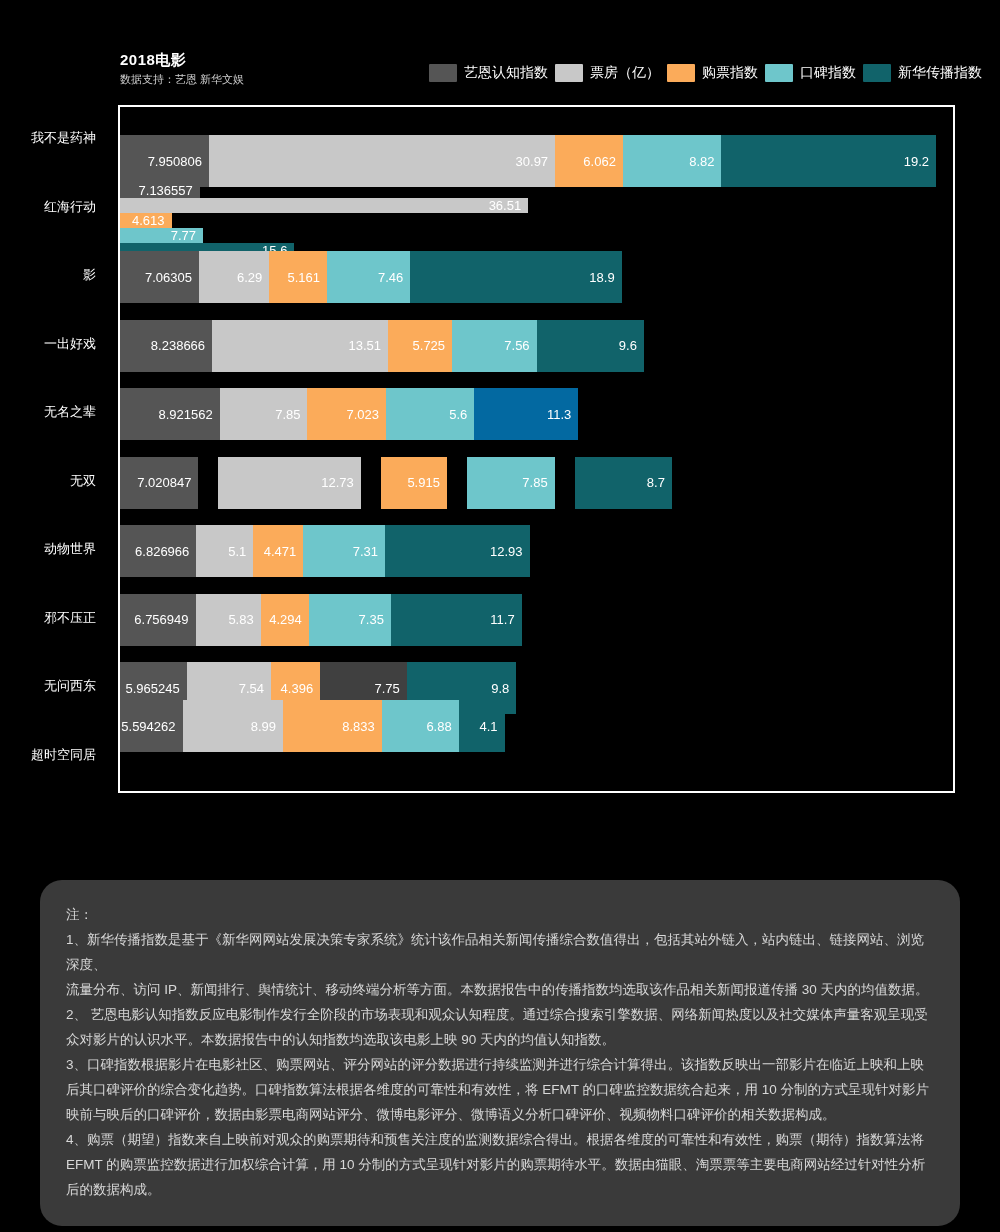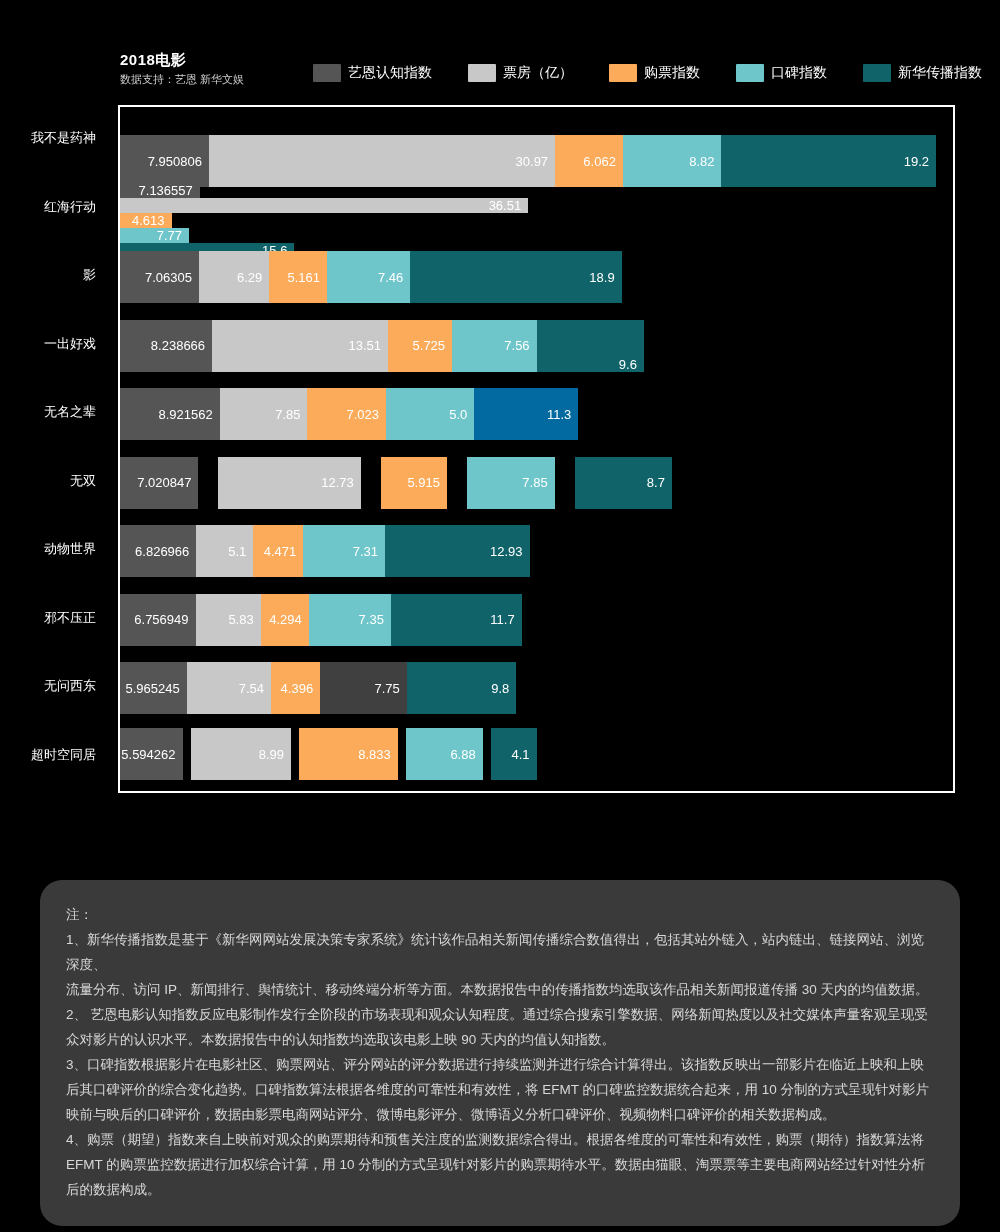--- a/index.html
+++ b/index.html
@@ -6,21 +6,21 @@
   body{
     width:1000px;height:1232px;background:#000;
     font-family:"Liberation Sans","DejaVu Sans",sans-serif;
     overflow:hidden;position:relative;
   }
   
   #header{position:absolute;left:0;top:0;width:1000px;height:105px;}
   #title-block{position:absolute;left:120px;top:50px;}
   #chart-title{color:#ffffff;font-size:15px;font-weight:bold;letter-spacing:.5px;line-height:19px;}
   #chart-subtitle{color:#cfcfcf;font-size:11px;line-height:16px;margin-top:2px;}
-  #legend{position:absolute;right:18px;top:64px;display:flex;align-items:center;gap:36px;}
+  #legend{position:absolute;right:18px;top:64px;display:flex;align-items:center;gap:7px;}
   .legend-item{display:flex;align-items:center;gap:7px;}
   .legend-swatch{width:28px;height:18px;display:block;border-radius:1px;}
   .legend-label{color:#ffffff;font-size:14px;white-space:nowrap;}
   
   #chart-frame{
     position:absolute;left:118px;top:105px;width:837px;height:688px;
     border:2px solid #ffffff;background:#000;box-sizing:border-box;
   }
   #plot{position:absolute;left:0;top:0;width:100%;height:100%;}
   .bar-row{position:absolute;left:0;height:52px;display:flex;}
@@ -105,21 +105,21 @@
       <div class="bar-row" style="top: 75.5px; flex-direction: column;">
         <div class="seg" style="width: 79.7867px; background: rgb(85, 85, 85);">
           <span class="seg-label">7.136557</span>
         </div>
         <div class="seg" style="width: 408.182px; background: rgb(200, 200, 200);">
           <span class="seg-label">36.51</span>
         </div>
         <div class="seg" style="width: 51.5733px; background: rgb(251, 171, 90);">
           <span class="seg-label">4.613</span>
         </div>
-        <div class="seg" style="width: 69px; background: rgb(110, 198, 203);">
+        <div class="seg" style="width: 83px; background: rgb(110, 198, 203);">
           <span class="seg-label">7.77</span>
         </div>
         <div class="seg" style="width: 174.408px; background: rgb(17, 99, 106);">
           <span class="seg-label">15.6</span>
         </div>
       </div>
       <div class="bar-row" style="top: 144px;">
         <div class="seg" style="width: 78.9649px; background: rgb(85, 85, 85);">
           <span class="seg-label">7.06305</span>
         </div>
@@ -142,36 +142,36 @@
         </div>
         <div class="seg" style="width: 176px; background: rgb(200, 200, 200);">
           <span class="seg-label">13.51</span>
         </div>
         <div class="seg" style="width: 64.0055px; background: rgb(251, 171, 90);">
           <span class="seg-label">5.725</span>
         </div>
         <div class="seg" style="width: 84.5208px; background: rgb(110, 198, 203);">
           <span class="seg-label">7.56</span>
         </div>
-        <div class="seg" style="width: 107.328px; background: rgb(17, 99, 106); align-items: flex-end;">
+        <div class="seg" style="width: 107.328px; background: rgb(17, 99, 106);">
           <span class="seg-label">9.6</span>
         </div>
       </div>
       <div class="bar-row" style="top: 281px;">
         <div class="seg" style="width: 99.7431px; background: rgb(85, 85, 85);">
           <span class="seg-label">8.921562</span>
         </div>
         <div class="seg" style="width: 87.763px; background: rgb(200, 200, 200);">
           <span class="seg-label">7.85</span>
         </div>
         <div class="seg" style="width: 78.5171px; background: rgb(251, 171, 90);">
           <span class="seg-label">7.023</span>
         </div>
         <div class="seg" style="width: 88.322px; background: rgb(110, 198, 203);">
-          <span class="seg-label">5.0</span>
+          <span class="seg-label">5.6</span>
         </div>
         <div class="seg" style="width: 104px; background: #0369a1;">
           <span class="seg-label">11.3</span>
         </div>
       </div>
       <div class="bar-row" style="top: 349.5px; gap: 20px;">
         <div class="seg" style="width: 78.4931px; background: rgb(85, 85, 85);">
           <span class="seg-label">7.020847</span>
         </div>
         <div class="seg" style="width: 142.321px; background: rgb(200, 200, 200);">
@@ -231,21 +231,21 @@
         <div class="seg" style="width: 49.1473px; background: rgb(251, 171, 90);">
           <span class="seg-label">4.396</span>
         </div>
         <div class="seg" style="width: 86.645px; background: #404040; padding-left: 28px;">
           <span class="seg-label">7.75</span>
         </div>
         <div class="seg" style="width: 109.564px; background: rgb(17, 99, 106);">
           <span class="seg-label">9.8</span>
         </div>
       </div>
-      <div class="bar-row" style="top: 621px; gap: 8px;">
+      <div class="bar-row" style="top: 593px;">
         <div class="seg" style="width: 62.5438px; background: rgb(85, 85, 85);">
           <span class="seg-label">5.594262</span>
         </div>
         <div class="seg" style="width: 100.508px; background: rgb(200, 200, 200);">
           <span class="seg-label">8.99</span>
         </div>
         <div class="seg" style="width: 98.7529px; background: rgb(251, 171, 90);">
           <span class="seg-label">8.833</span>
         </div>
         <div class="seg" style="width: 76.9184px; background: rgb(110, 198, 203);">

